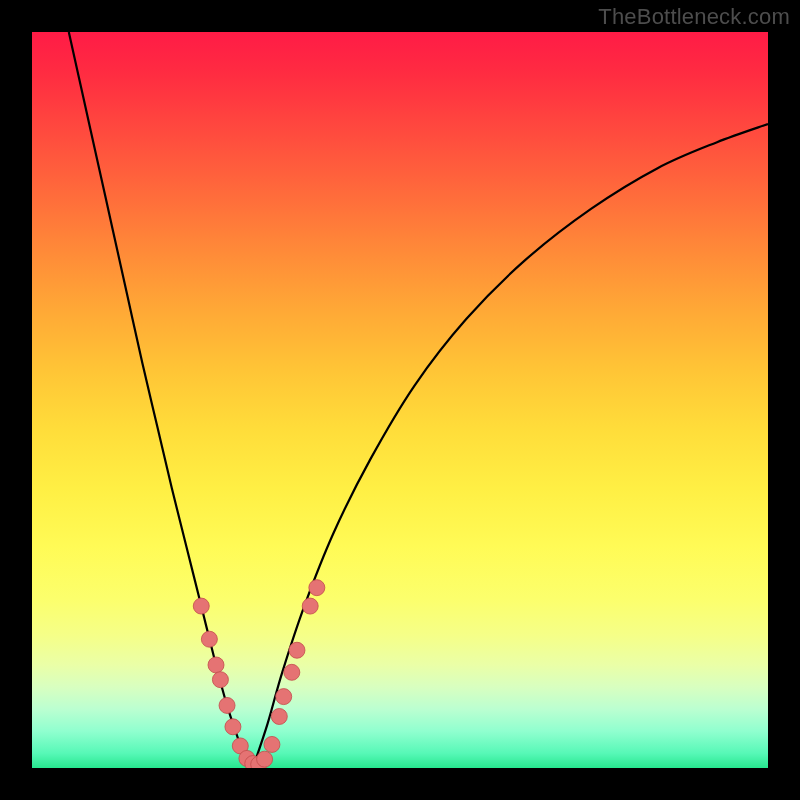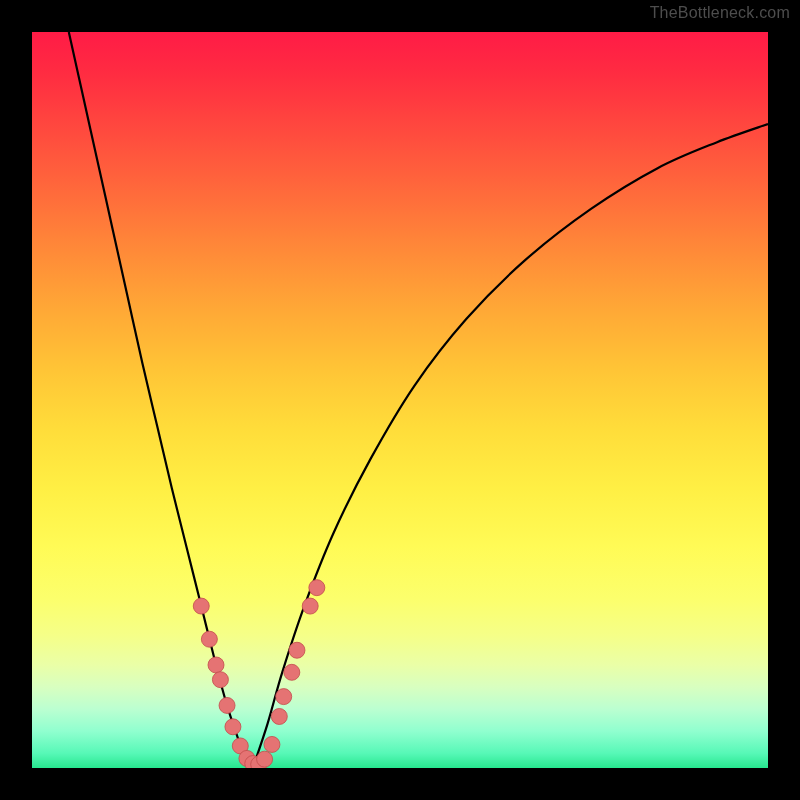--- a/index.html
+++ b/index.html
@@ -50,21 +50,21 @@
       #90ffcf 95%,
       #57f8b7 98%,
       #27e78f 100%
     );
   }
   .watermark {
     position: absolute;
     top: 4px;
     right: 10px;
     color: #4d4d4d;
-    font-size: 16px;
+    font-size: 22px;
     font-weight: 500;
     letter-spacing: 0.2px;
     user-select: none;
   }
   svg.curves {
     position: absolute;
     inset: 0;
     width: 736px;
     height: 736px;
   }

